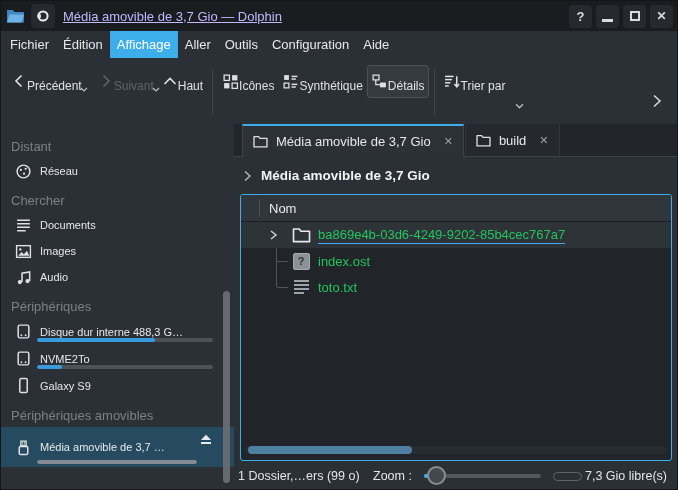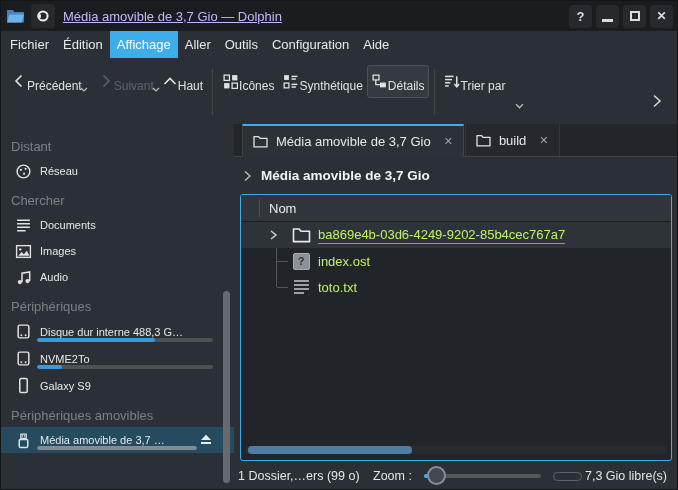--- a/index.html
+++ b/index.html
@@ -42,21 +42,21 @@
 .sidebar { position:absolute; left:0; top:123px; width:233px; bottom:0; background:#2b3036; overflow:hidden; }
 .section-title { margin:8px 0 2px; height:18px; line-height:18px; padding-left:10px; color:#7a8086; font-size:13px; }
 .section-title.first { margin-top:14px; }
 .side-item { display:flex; align-items:center; height:26px; padding-left:13px; position:relative; }
 .side-item.device { height:27px; }
 .side-item .sicon { width:18px; height:18px; margin-right:8px; color:#dfe2e4; display:flex; align-items:center; justify-content:center; flex:none; }
 .side-item .slabel { font-size:11px; white-space:nowrap; }
 .usage-bar { position:absolute; left:36px; width:176px; bottom:3px; height:4px; background:#4d5257; border-radius:2px; overflow:hidden; }
 .usage-fill { display:block; height:100%; background:#3a9bdc; border-radius:2px; }
 .usage-fill.gray { background:#848b91; }
-.side-item.selected { background:#264b60; height:26px; margin-top:2px; }
+.side-item.selected { background:#264b60; height:40px; margin-top:2px; }
 .side-item.selected .usage-bar { width:160px; }
 .eject { position:absolute; right:21px; top:5px; color:#e8eaec; }
 .side-scroll { position:absolute; left:222px; top:167px; width:7px; height:192px; background:#646a70; border-radius:3.5px; }
 
 
 .main { position:absolute; left:233px; top:123px; right:0; bottom:0; }
 .tabbar { position:absolute; left:0; top:0; right:0; height:33px; background:#222529; border-bottom:1px solid #3e4348; display:flex; }
 .tab { display:flex; align-items:center; padding:0 10px; position:relative; color:#e6e8ea; }
 .tab .tab-icon { color:#dfe2e4; margin-right:8px; display:flex; }
 .tab .tab-close { color:#9aa1a7; font-size:11px; margin-left:13px; }
@@ -69,21 +69,21 @@
 .crumb-label { font-weight:bold; font-size:13.5px; color:#f2f4f5; }
 
 
 .view { position:absolute; left:6px; right:5px; top:70px; height:267px; background:#212529; border:1.5px solid #3daee9; border-radius:3px; overflow:hidden; }
 .vheader { height:27px; background:#31363c; border-bottom:1px solid #1b1e21; position:relative; display:flex; align-items:center; }
 .vheader .hsep { position:absolute; left:18px; top:4px; bottom:4px; width:1px; background:#4a5056; }
 .vheader .hlabel { margin-left:28px; font-size:13px; color:#e9ebec; }
 .rows { position:relative; }
 .frow { height:26px; display:flex; align-items:center; position:relative; padding-left:50px; }
 .frow.hover { background:#2e3338; }
-.fname { font-size:13px; color:#bef264; margin-left:27px; white-space:nowrap; }
+.fname { font-size:13px; color:#22c55e; margin-left:27px; white-space:nowrap; }
 .fname.underlined { border-bottom:1px solid #3daee9; padding-bottom:1px; }
 .ficon { position:absolute; left:50px; width:20px; height:20px; display:flex; align-items:center; justify-content:center; color:#e8eaec; }
 .expander { position:absolute; left:27px; top:7px; color:#ccd0d4; display:flex; }
 .treeline { position:absolute; background:#4f555b; }
 .qbox { width:17px; height:17px; background:#8a9197; border:1px solid #a5abb0; border-radius:2px; color:#2f343a; font-weight:bold; font-size:11px; display:flex; align-items:center; justify-content:center; }
 .txticon { display:flex; flex-direction:column; gap:2.5px; }
 .txticon i { display:block; height:1.5px; background:#9ba2a8; }
 .hscroll-track { position:absolute; left:4px; right:4px; bottom:6px; height:8px; background:#272c30; border-radius:4px; }
 .hscroll-thumb { position:absolute; left:3px; top:0; width:164px; height:8px; background:#4e7fa3; border-radius:4px; }
 

